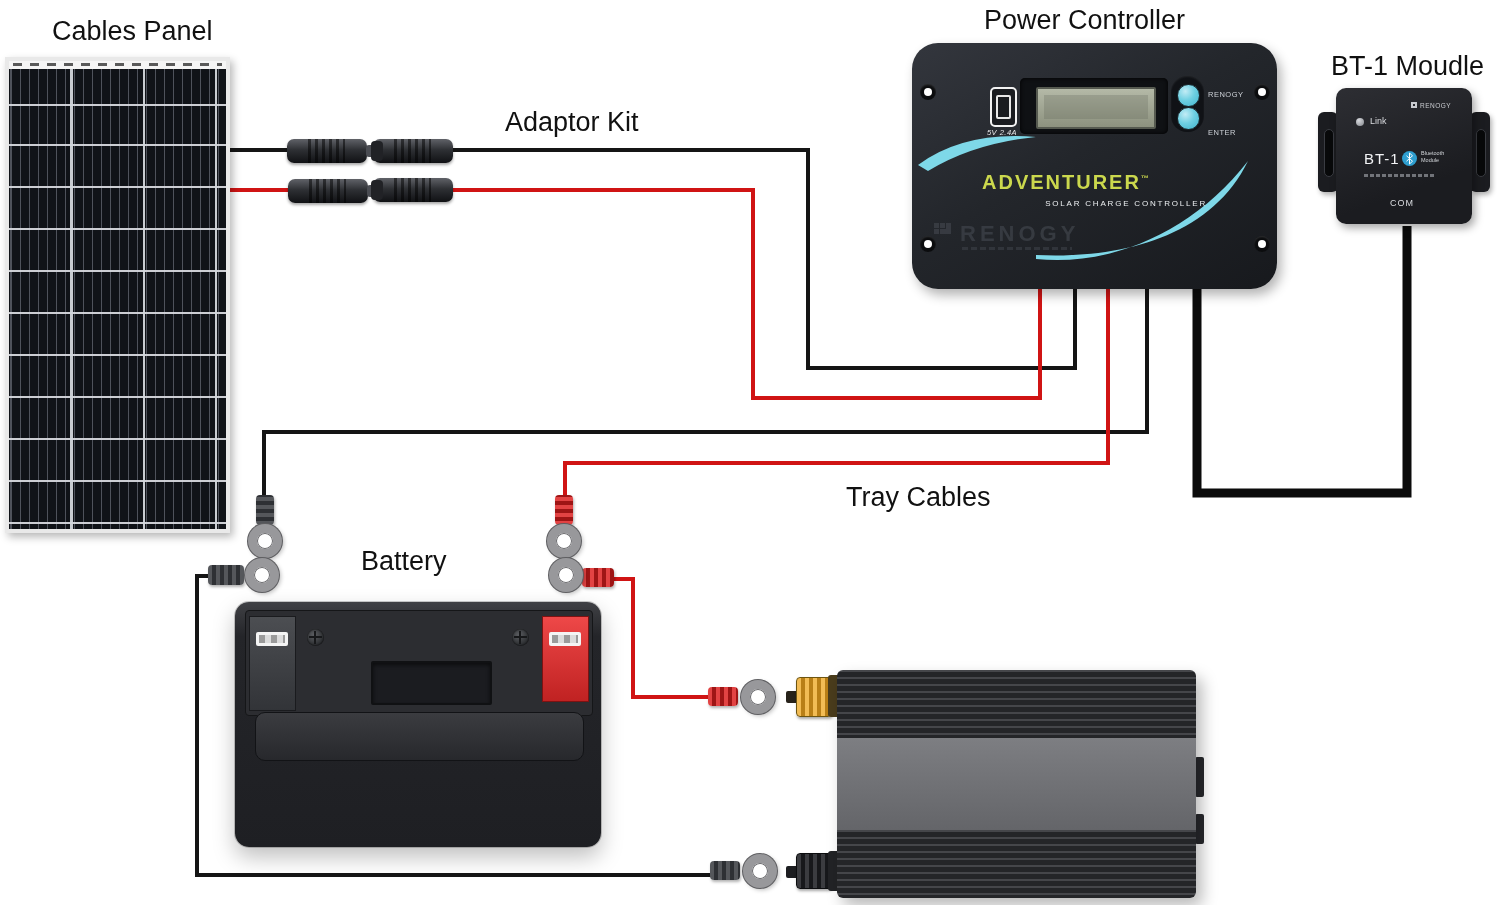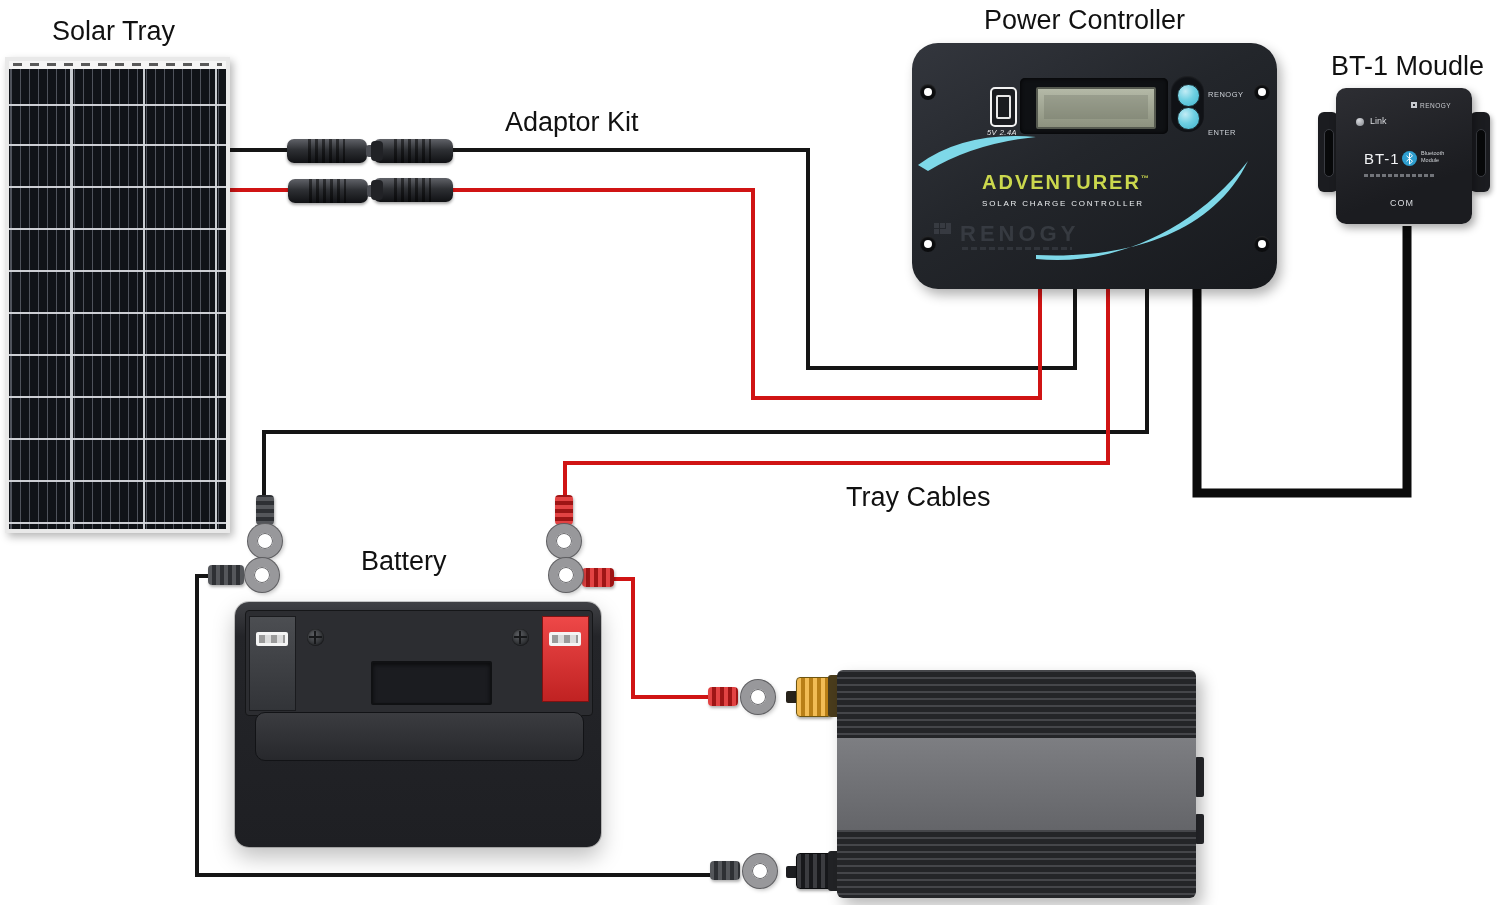--- a/index.html
+++ b/index.html
@@ -60,21 +60,21 @@
     background:rgba(90,95,82,.25);}
   #btn-panel{position:absolute;left:259px;top:33px;width:33px;height:56px;border-radius:16px;
     background:#101216;box-shadow:inset 0 1px 2px rgba(255,255,255,.08);}
   .cc-btn{position:absolute;width:21px;height:21px;border-radius:50%;
     background:radial-gradient(circle at 35% 30%,#c2ecf5 0%,#6fd0e2 45%,#3fb4cd 100%);
     border:1px solid #1d2d33;}
   .btn-label{position:absolute;font-size:7.5px;color:#cdd1d7;letter-spacing:.5px;}
   #cc-brand{position:absolute;left:70px;top:128px;width:225px;
     font-size:20px;font-weight:bold;letter-spacing:2px;color:#cbd84d;}
   #cc-brand sup{font-size:8px;letter-spacing:0;}
-  #cc-subtitle{position:absolute;left:70px;top:156px;width:225px;text-align:left;
+  #cc-subtitle{position:absolute;left:70px;top:156px;width:225px;text-align:right;
     font-size:8px;letter-spacing:1.8px;color:#eceff1;}
   #cc-logo{position:absolute;left:48px;top:178px;color:#3c4047;font-size:22px;font-weight:bold;
     letter-spacing:4px;opacity:.8;}
   #cc-logo-grid{position:absolute;left:22px;top:180px;width:18px;height:18px;opacity:.8;
     background:
      linear-gradient(#3c4047,#3c4047) 0 0/5px 5px no-repeat,
      linear-gradient(#3c4047,#3c4047) 6px 0/5px 5px no-repeat,
      linear-gradient(#3c4047,#3c4047) 0 6px/5px 5px no-repeat,
      linear-gradient(#3c4047,#3c4047) 6px 6px/11px 5px no-repeat,
      linear-gradient(#3c4047,#3c4047) 12px 0/5px 11px no-repeat;}
@@ -158,21 +158,21 @@
   <svg id="wires" width="1500" height="905" viewBox="0 0 1500 905">
     <polyline points="226,150 808,150 808,368 1075,368 1075,289" fill="none" stroke="#151515" stroke-width="4"></polyline>
     <polyline points="226,190 753,190 753,398 1040,398 1040,289" fill="none" stroke="#d01414" stroke-width="4"></polyline>
     <polyline points="1147,289 1147,432 264,432 264,503" fill="none" stroke="#151515" stroke-width="4"></polyline>
     <polyline points="1108,289 1108,463 565,463 565,503" fill="none" stroke="#d01414" stroke-width="4"></polyline>
     <polyline points="218,576 197,576 197,875 722,875" fill="none" stroke="#151515" stroke-width="4"></polyline>
     <polyline points="605,579 633,579 633,697 716,697" fill="none" stroke="#d01414" stroke-width="4"></polyline>
     <polyline points="1197,289 1197,493 1407,493 1407,226" fill="none" stroke="#0b0b0b" stroke-width="9"></polyline>
   </svg>
 
-  <div class="title" style="left:52px;top:16px;">Solar Tray</div>
+  <div class="title" style="left:52px;top:16px;">Cables Panel</div>
   <div class="title" style="left:505px;top:107px;">Adaptor Kit</div>
   <div class="title" style="left:984px;top:5px;">Power Controller</div>
   <div class="title" style="left:1331px;top:51px;">BT-1 Moudle</div>
   <div class="title" style="left:846px;top:482px;">Tray Cables</div>
   <div class="title" style="left:361px;top:546px;">Battery</div>
 
   <div class="abs" id="solar-panel">
     <div id="panel-strip"></div>
     <div id="panel-cells"></div>
   </div>

